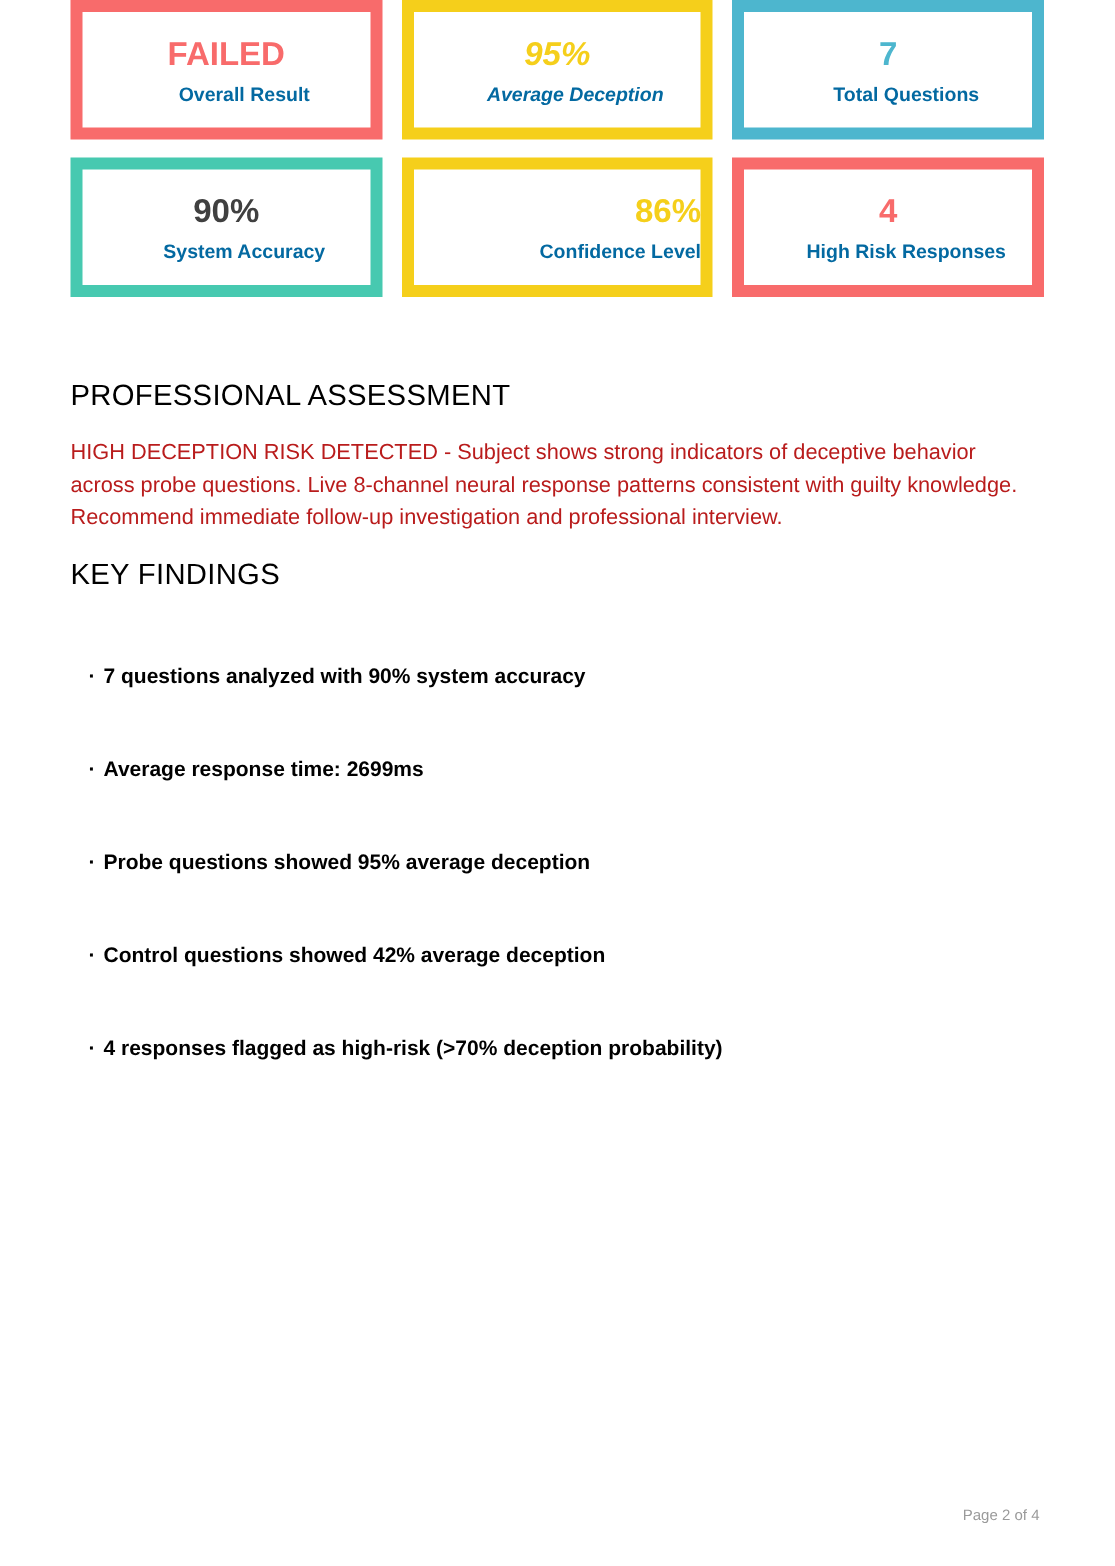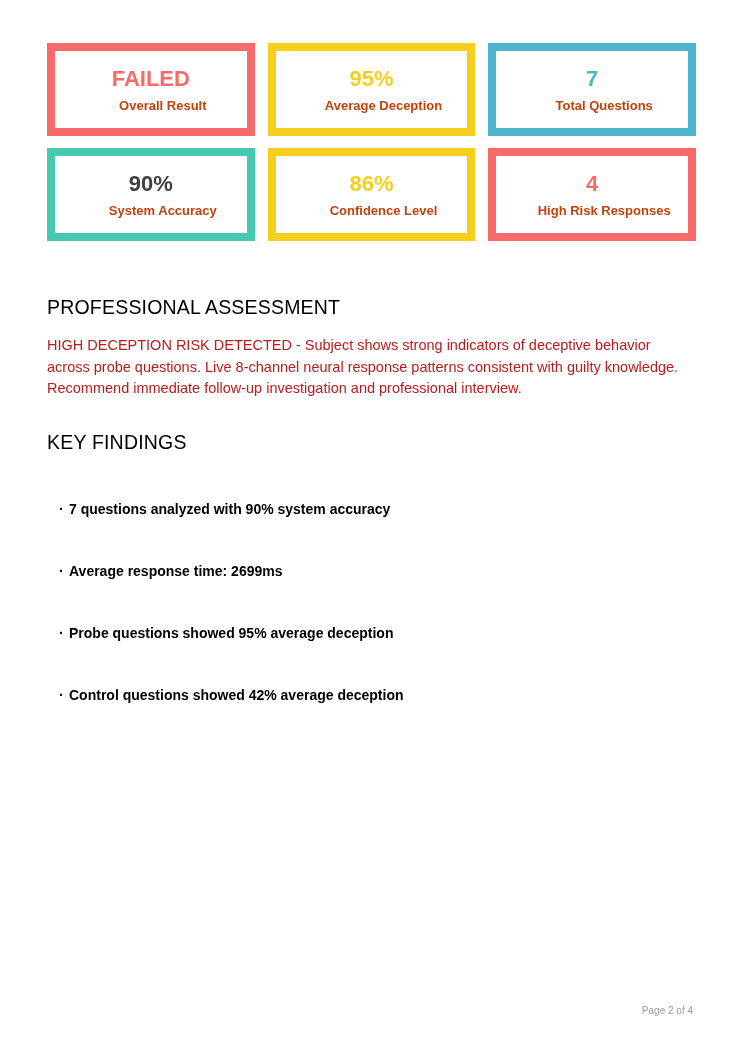--- a/index.html
+++ b/index.html
@@ -16,21 +16,20 @@
 
   .page-title {
     margin-top: 22px;
     font-size: 25px;
     font-weight: 800;
     letter-spacing: 0.2px;
     color: #000;
   }
 
   .cards {
-    margin-top: 43px;
     display: grid;
     grid-template-columns: repeat(3, 1fr);
     column-gap: 13px;
     row-gap: 12px;
   }
   .card {
     height: 93px;
     border: 8px solid #ccc;
     background: #fff;
     display: flex;
@@ -41,42 +40,42 @@
     text-align: center;
   }
   .card-value {
     font-size: 22px;
     font-weight: 700;
     line-height: 1;
   }
   .card-label {
     font-size: 13px;
     font-weight: 700;
-    color: #c2410c;
+    color: #0369a1;
     line-height: 1;
     padding-left: 24px;
   }
 
   .section-heading {
     font-size: 19.5px;
     font-weight: 400;
     color: #000;
     letter-spacing: 0.2px;
   }
   .pa-heading { margin-top: 55px; }
   .pa-body {
     margin-top: 16px;
     font-size: 14.5px;
     line-height: 21.5px;
     font-weight: 400;
     color: #b91c1c;
     max-width: 649px;
   }
 
-  .kf-heading { margin-top: 31px; }
+  .kf-heading { margin-top: 15px; }
   .kf-list {
     list-style: none;
     margin-top: 19px;
     padding-left: 12px;
   }
   .kf-list li {
     font-size: 14px;
     font-weight: 700;
     color: #000;
     line-height: 14px;
@@ -103,48 +102,49 @@
 <body>
 
 <div class="content">
 
 
   <div class="cards">
     <div class="card" style="border-color: rgb(248, 107, 107);">
       <div class="card-value" style="color: rgb(248, 107, 107);">FAILED</div>
       <div class="card-label">Overall Result</div>
     </div>
-    <div class="card" style="border-color: rgb(245, 207, 27);">
+    <div class="card" style="border-color: rgb(245, 207, 27); font-style: italic;">
       <div class="card-value" style="color: rgb(245, 207, 27);">95%</div>
       <div class="card-label">Average Deception</div>
     </div>
     <div class="card" style="border-color: rgb(77, 182, 206);">
       <div class="card-value" style="color: rgb(77, 182, 206);">7</div>
       <div class="card-label">Total Questions</div>
     </div>
     <div class="card" style="border-color: rgb(71, 201, 176);">
       <div class="card-value" style="color: #404040;">90%</div>
       <div class="card-label">System Accuracy</div>
     </div>
-    <div class="card" style="border-color: rgb(245, 207, 27);">
+    <div class="card" style="border-color: rgb(245, 207, 27); align-items: flex-end;">
       <div class="card-value" style="color: rgb(245, 207, 27);">86%</div>
       <div class="card-label">Confidence Level</div>
     </div>
     <div class="card" style="border-color: rgb(248, 107, 107);">
       <div class="card-value" style="color: rgb(248, 107, 107);">4</div>
       <div class="card-label">High Risk Responses</div>
     </div>
   </div>
 
   <h2 class="section-heading pa-heading">PROFESSIONAL ASSESSMENT</h2>
   <p class="pa-body">HIGH DECEPTION RISK DETECTED - Subject shows strong indicators of deceptive behavior across probe questions. Live 8-channel neural response patterns consistent with guilty knowledge. Recommend immediate follow-up investigation and professional interview.</p>
 
   <h2 class="section-heading kf-heading">KEY FINDINGS</h2>
   <ul class="kf-list">
     <li><span class="kf-bullet">·</span><span>7 questions analyzed with 90% system accuracy</span></li>
     <li><span class="kf-bullet">·</span><span>Average response time: 2699ms</span></li>
     <li><span class="kf-bullet">·</span><span>Probe questions showed 95% average deception</span></li>
     <li><span class="kf-bullet">·</span><span>Control questions showed 42% average deception</span></li>
+    <li><span class="kf-bullet">·</span><span>4 responses flagged as high-risk (&gt;70% deception probability)</span></li>
   </ul>
 
 </div>
 
 <div class="page-footer">Page 2 of 4</div>
 
 </body></html>

